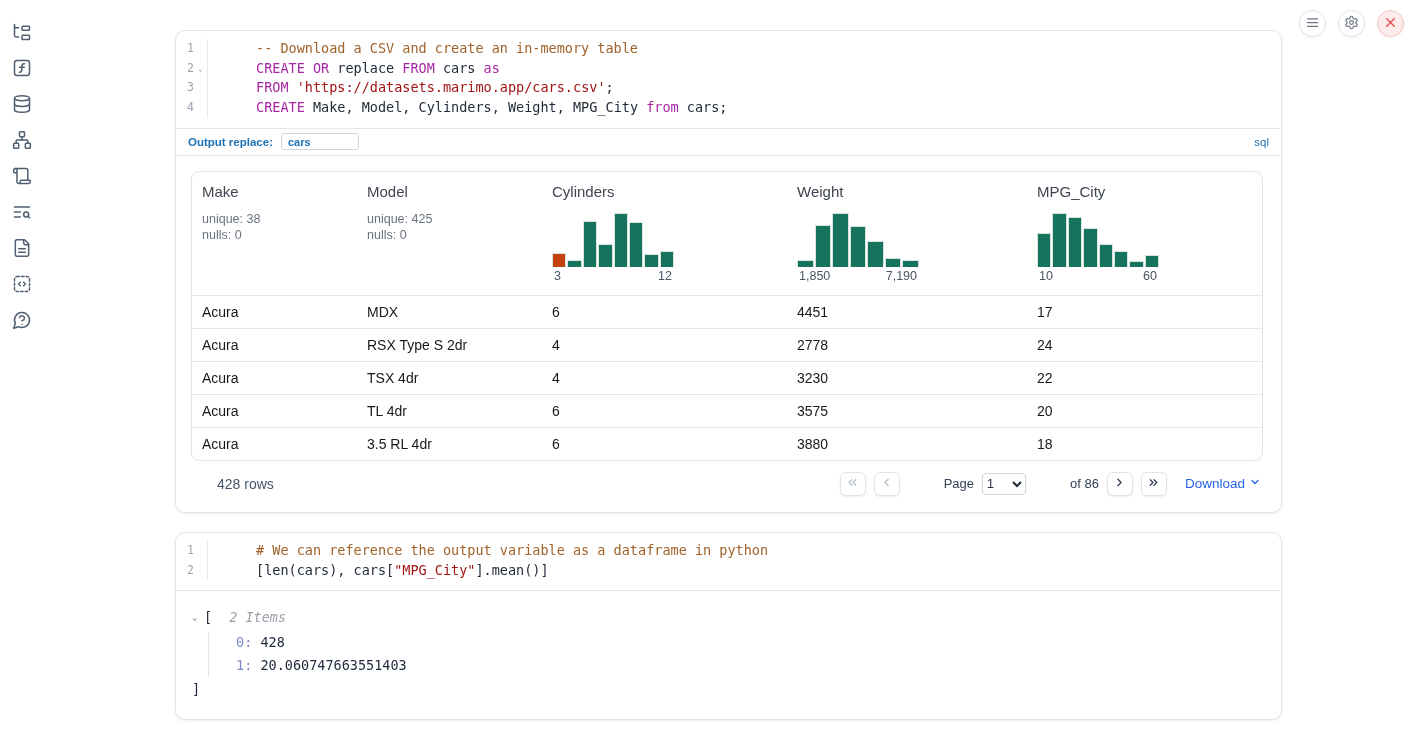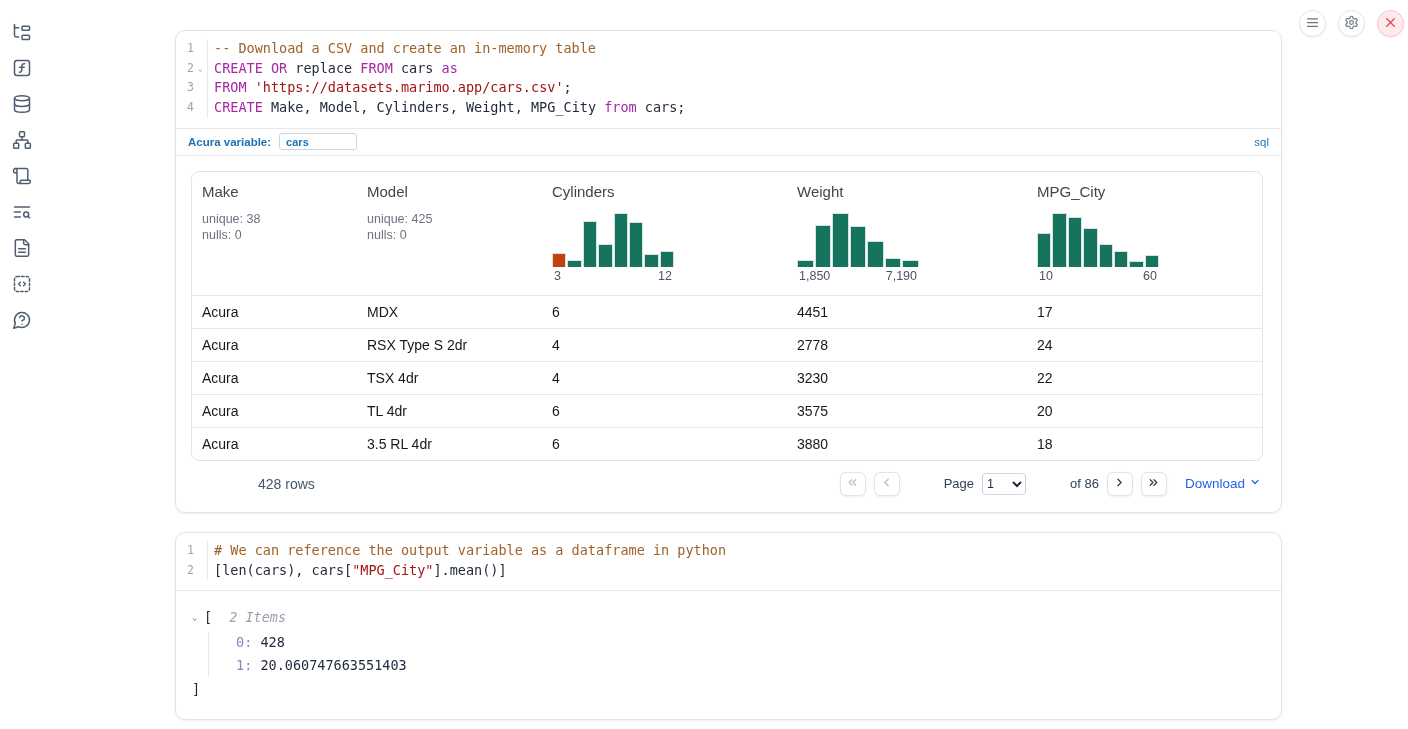--- a/index.html
+++ b/index.html
@@ -28,21 +28,21 @@
   #cell-sql { top:30px; }
   #cell-python { top:532px; }
 
   .code-area { padding:8px 0 10px; }
   .cl { display:flex; height:19.7px; line-height:19.7px;
     font-family:"DejaVu Sans Mono", monospace; font-size:13.5px; }
   .gut { width:32px; flex:0 0 32px; display:flex; align-items:center;
     border-right:1px solid #e8e8ea; color:#9da3ae; font-size:11.5px; }
   .gut .n { flex:1; text-align:right; }
   .gut .fold { width:13px; font-size:8px; color:#9da3ae; text-align:center; }
-  .codeln { padding-left:6px; white-space:pre; color:#1f2937; }
+  .codeln { padding-left:6px; white-space:pre; color:#1f2937;margin-left:42px; }
   .tok-kw { color:#a626a4; }
   .tok-str { color:#a31515; }
   .tok-cm { color:#a0622b; }
 
   .editor-footer { display:flex; align-items:center; height:27px;
     border-top:1px solid #e8e8ea; padding:0 12px; }
   .outvar-label { font-size:11.5px; font-weight:700; color:#2173b4; }
   .outvar-input { margin-left:8px; width:78px; height:17px; border:1px solid #cbd5e1;
     border-radius:3px; font-size:11px; font-weight:700; color:#2173b4; padding:0 6px;
     font-family:"Liberation Sans",sans-serif; }
@@ -57,21 +57,21 @@
   .th-stats { margin-top:11px; font-size:12.5px; color:#6b7280; line-height:16.5px; }
   .hist { margin-top:13px; width:122px; }
   .hist-bars { height:54px; display:flex; align-items:flex-end; gap:1px; }
   .hist-bar { flex:1; border:1px solid #d5e4de; border-bottom:none; }
   .hist-labels { display:flex; justify-content:space-between; margin-top:2px;
     font-size:12.5px; color:#4b5563; padding:0 2px; }
   .tr { border-top:1px solid #e8e8ea; height:33px; }
   .td { padding:0 10px; line-height:32px; font-size:14px; color:#18181b;
     white-space:nowrap; overflow:hidden; }
 
-  .tfoot { display:flex; align-items:center; padding:11px 2px 6px;gap:41px; }
+  .tfoot { display:flex; align-items:center; padding:11px 2px 6px; }
   .tfoot .search-icon { color:#64748b; margin-left:10px; display:flex; }
   .row-count { margin-left:14px; font-size:14px; color:#475569; }
   .pager { margin-left:auto; display:flex; align-items:center; gap:8px; }
   .pbtn { width:26px; height:24px; border:1px solid #e4e4e7; border-radius:6px;
     background:#fff; box-shadow:0 1px 2px rgba(0,0,0,.08); display:flex;
     align-items:center; justify-content:center; color:#334155; cursor:pointer; }
   .pbtn svg { width:13px; height:13px; }
   .pbtn.disabled { color:#b9bfc9; }
   .page-label, .of-label { font-size:13px; color:#334155;margin-left:36px; }
   .page-select { height:22px; width:44px; border:1px solid #cbd5e1; border-radius:4px;
@@ -213,21 +213,21 @@
       </div>
       <div class="cl">
         <div class="gut">
           <span class="n">4</span>
           <span class="fold"></span>
         </div>
         <div class="codeln"><span class="tok-kw">CREATE</span><span> Make, Model, Cylinders, Weight, MPG_City </span><span class="tok-kw">from</span><span> cars;</span></div>
       </div>
     </div>
   <div class="editor-footer">
-    <span class="outvar-label">Acura variable:</span>
+    <span class="outvar-label">Output replace:</span>
     <input class="outvar-input" value="cars" style="">
     <span class="lang-label">sql</span>
   </div>
   <div class="output-section">
     <div class="tbl">
       <div class="tgrid" id="thead">
           <div class="th">
             <div class="th-label">Make</div>
             <div class="th-stats">
               <div>unique: 38</div>

